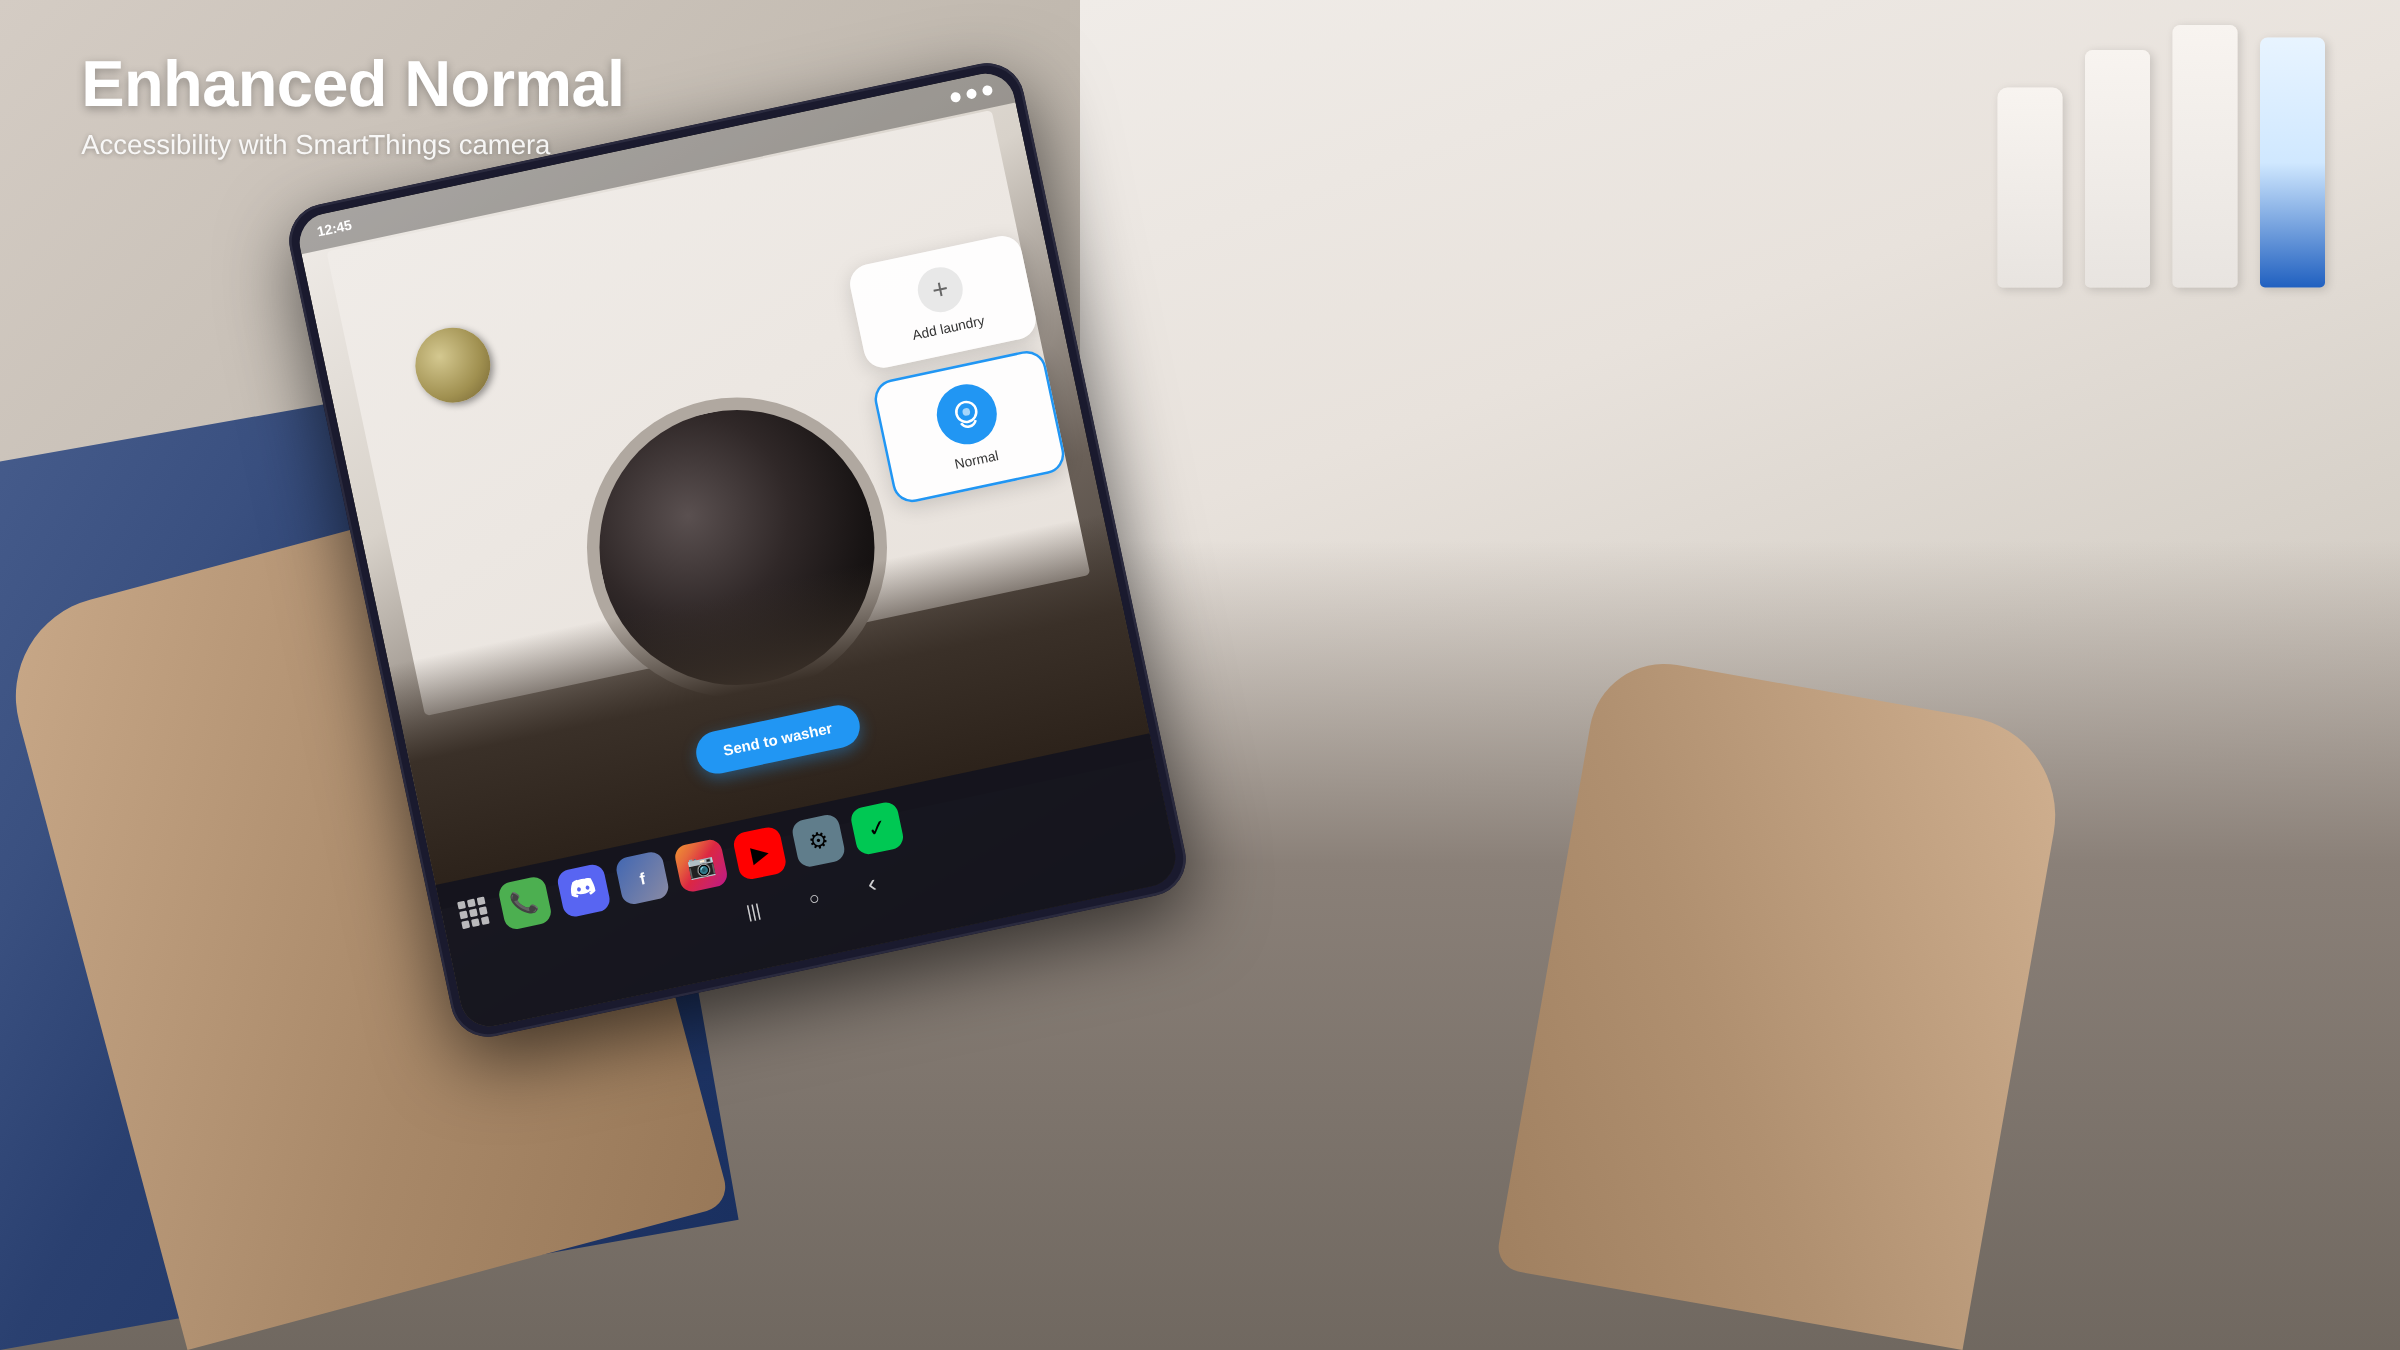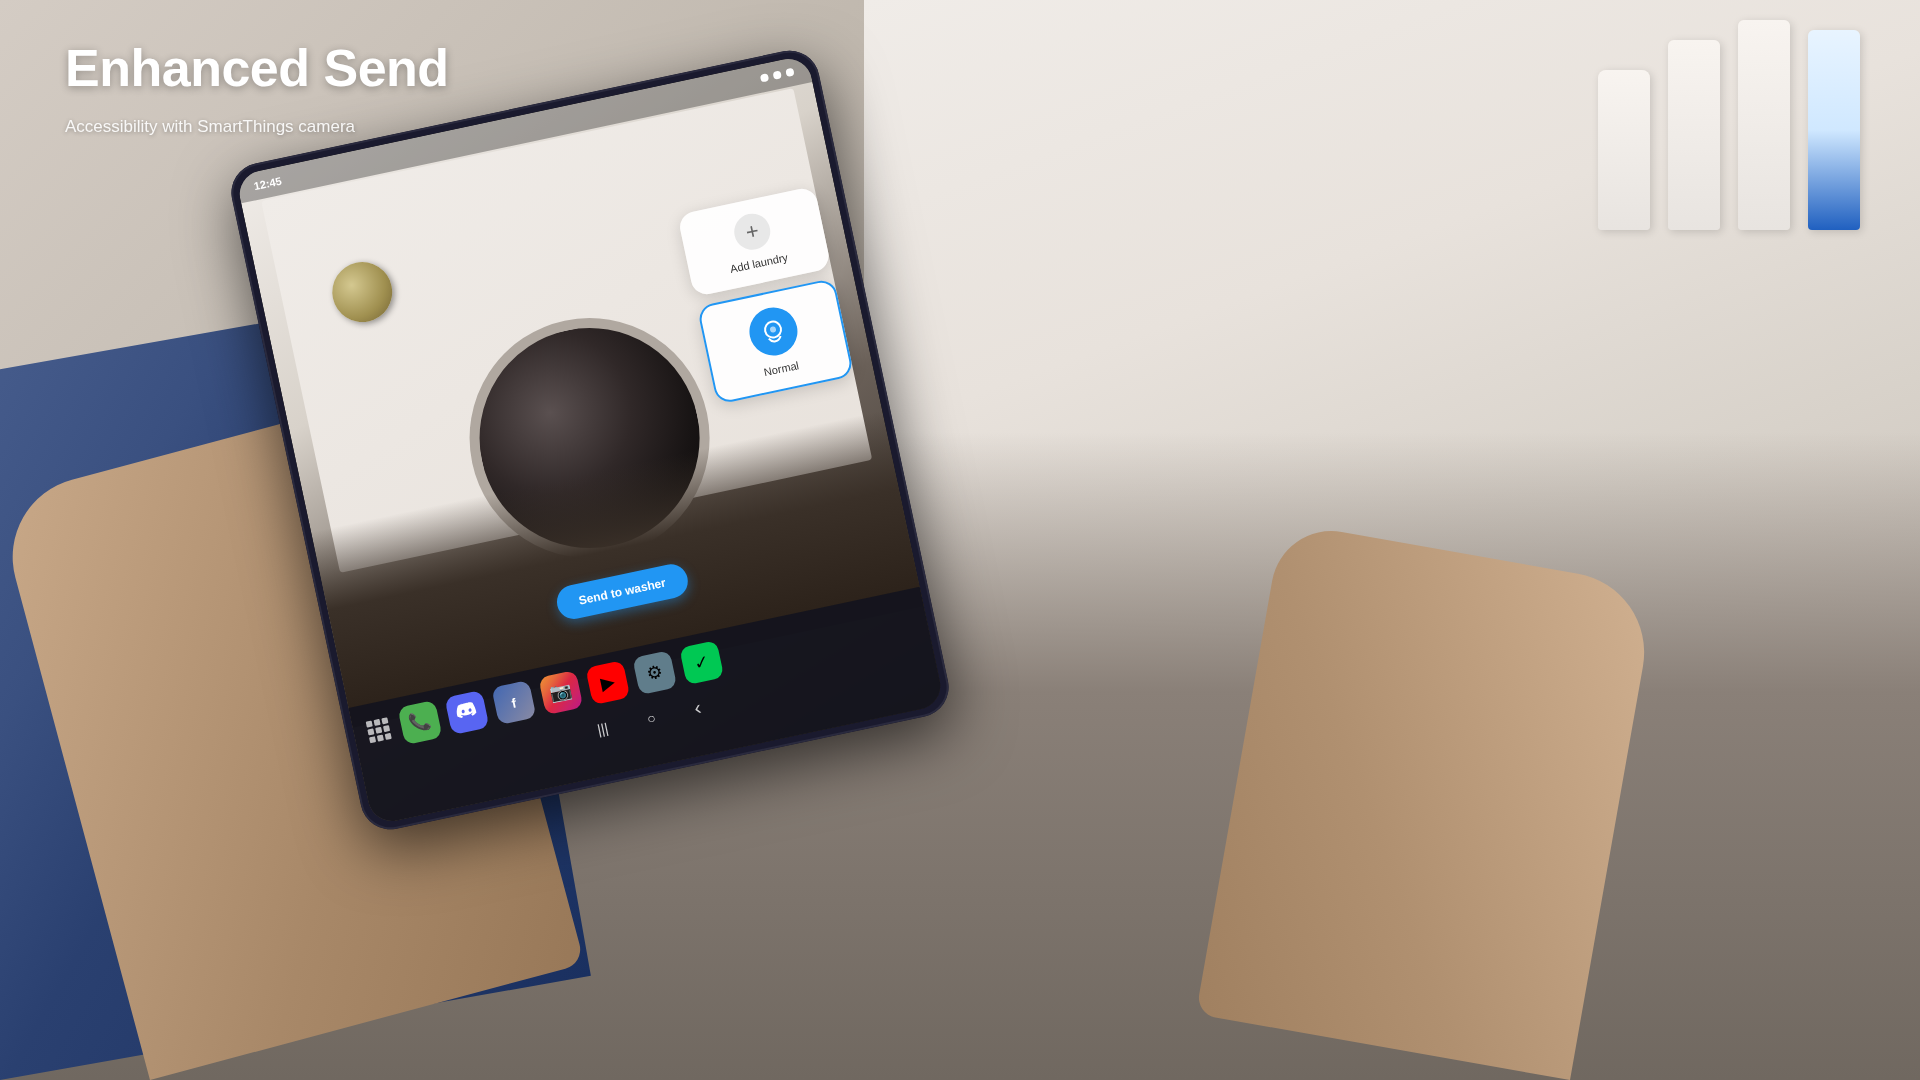--- a/index.html
+++ b/index.html
@@ -382,24 +382,24 @@
     .main-title {
       font-size: 52px;
       font-weight: 700;
       color: white;
       letter-spacing: -0.5px;
       text-shadow: 0 2px 8px rgba(0,0,0,0.3);
       line-height: 1.1;
     }
 
     .sub-title {
-      font-size: 17px;
+      font-size: 22px;
       font-weight: 400;
       color: rgba(255,255,255,0.9);
-      margin-top: 20px;
+      margin-top: 6px;
       text-shadow: 0 1px 4px rgba(0,0,0,0.3);
     }
 
     
     .camera-jeans {
       position: absolute;
       top: 50px;
       left: 30px;
       width: 180px;
       height: 120px;
@@ -521,15 +521,15 @@
           </div>
         </div>
 
       </div>
     </div>
   </div>
 
 </div>
 
 <div class="text-overlay">
-  <h1 class="main-title">Enhanced Send</h1>
+  <h1 class="main-title">Enhanced Normal</h1>
   <p class="sub-title">Accessibility with SmartThings camera</p>
 </div>
 
 </body></html>

